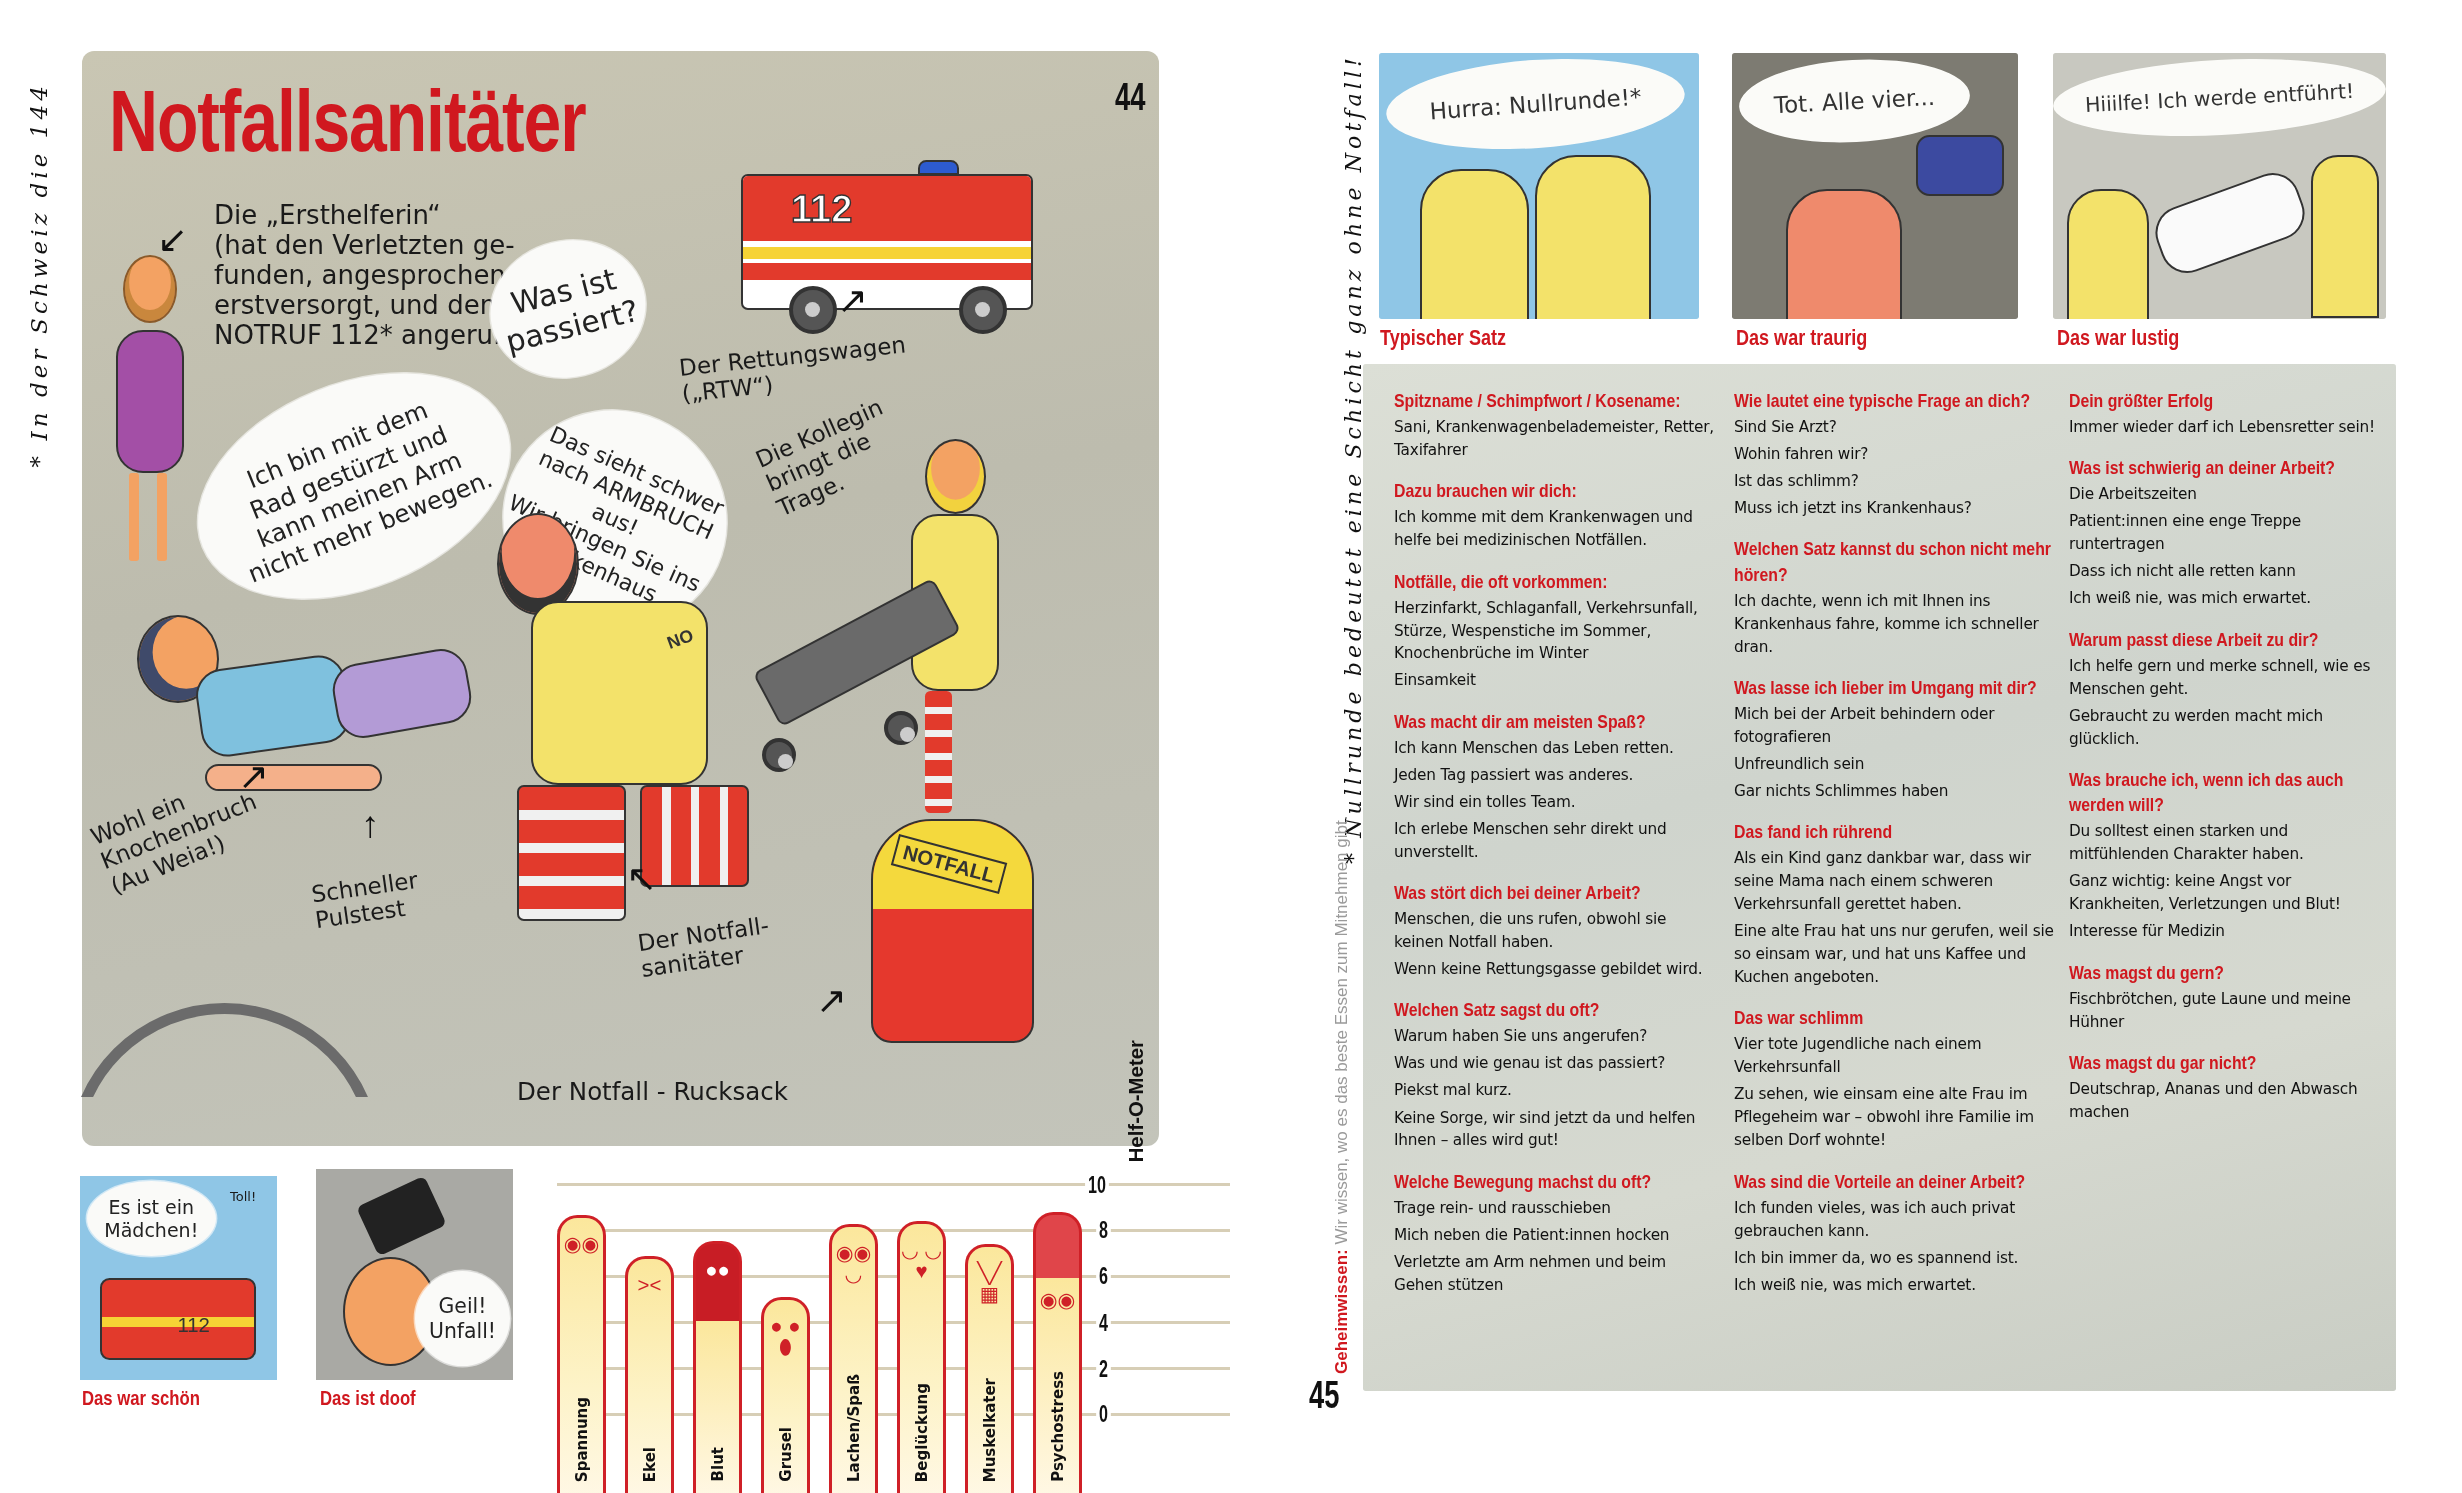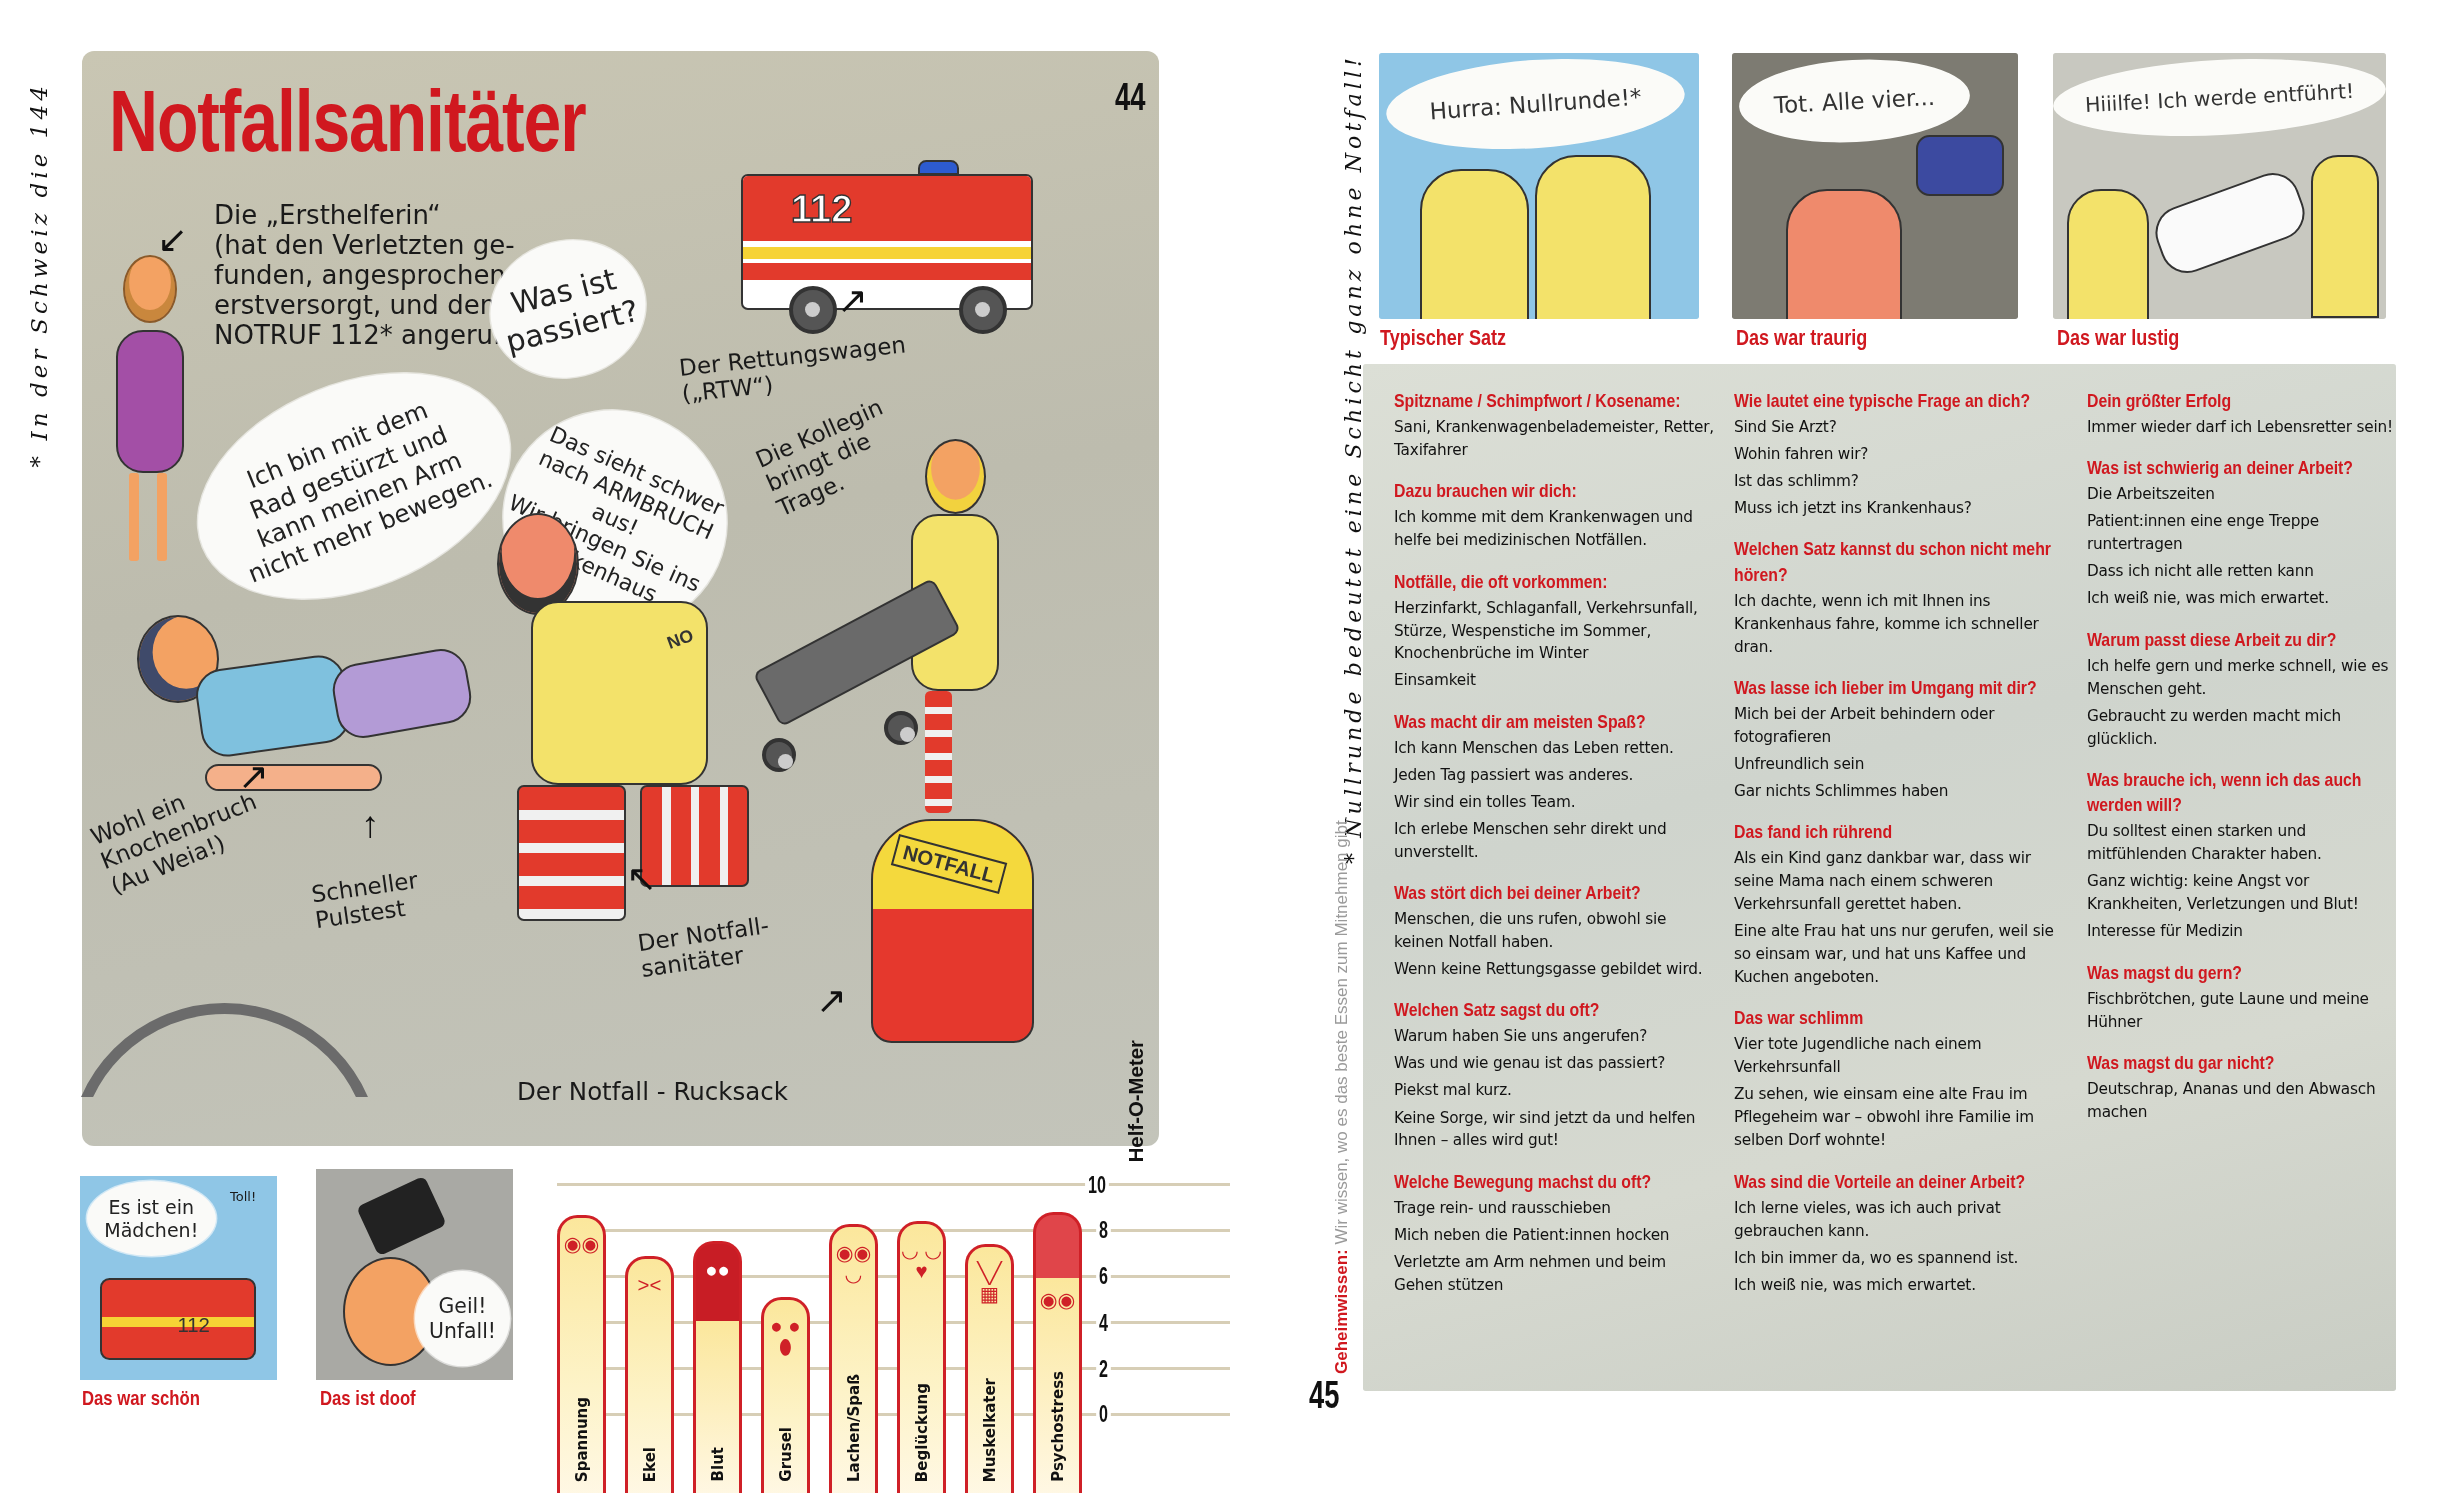--- a/index.html
+++ b/index.html
@@ -360,27 +360,27 @@
         <div class="a">Als ein Kind ganz dankbar war, dass wir seine Mama nach einem schweren Verkehrsunfall gerettet haben.</div>
         <div class="a">Eine alte Frau hat uns nur gerufen, weil sie so einsam war, und hat uns Kaffee und Kuchen angeboten.</div>
       </div>
     <div class="qa">
         <div class="q">Das war schlimm</div>
         <div class="a">Vier tote Jugendliche nach einem Verkehrsunfall</div>
         <div class="a">Zu sehen, wie einsam eine alte Frau im Pflegeheim war – obwohl ihre Familie im selben Dorf wohnte!</div>
       </div>
     <div class="qa">
         <div class="q">Was sind die Vorteile an deiner Arbeit?</div>
-        <div class="a">Ich lerne vieles, was ich auch privat gebrauchen kann.</div>
+        <div class="a">Ich funden vieles, was ich auch privat gebrauchen kann.</div>
         <div class="a">Ich bin immer da, wo es spannend ist.</div>
         <div class="a">Ich weiß nie, was mich erwartet.</div>
       </div>
   </div>
 
-  <div class="col" style="left:724px;">
+  <div class="col" style="left:706px;">
     <div class="qa">
         <div class="q">Dein größter Erfolg</div>
         <div class="a">Immer wieder darf ich Lebensretter sein!</div>
       </div>
     <div class="qa">
         <div class="q">Was ist schwierig an deiner Arbeit?</div>
         <div class="a">Die Arbeitszeiten</div>
         <div class="a">Patient:innen eine enge Treppe runtertragen</div>
         <div class="a">Dass ich nicht alle retten kann</div>
         <div class="a">Ich weiß nie, was mich erwartet.</div>

